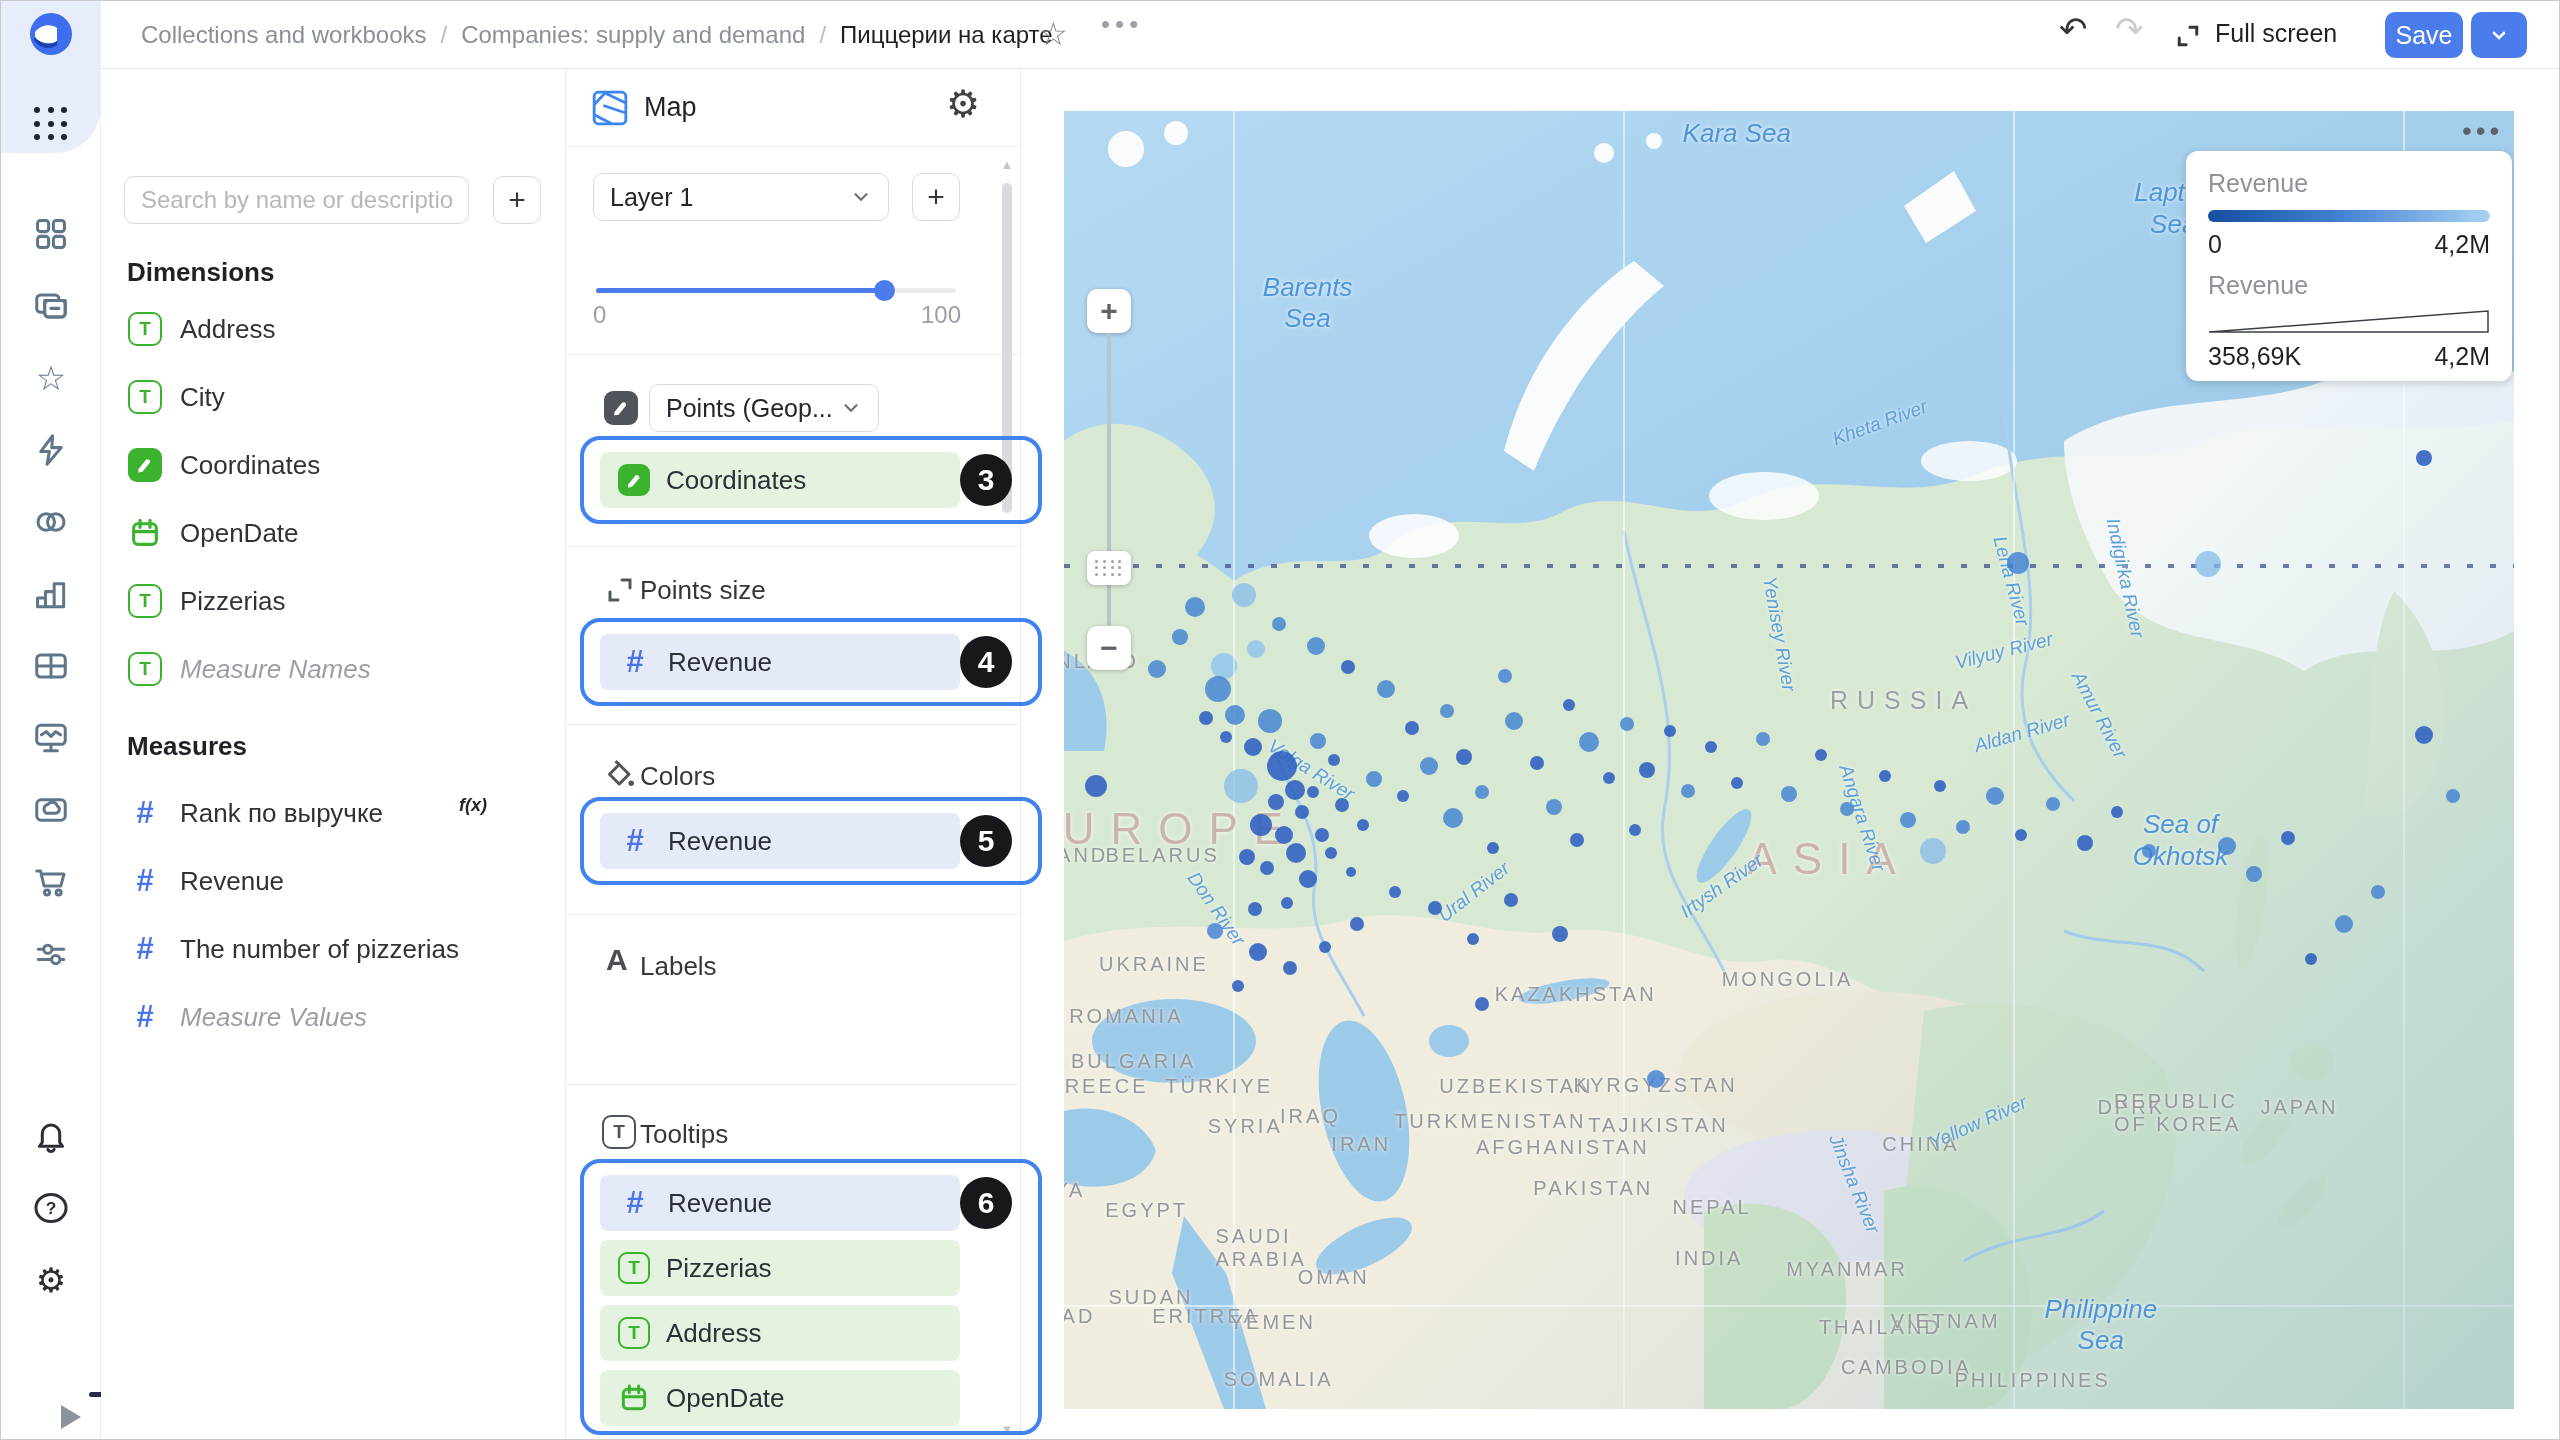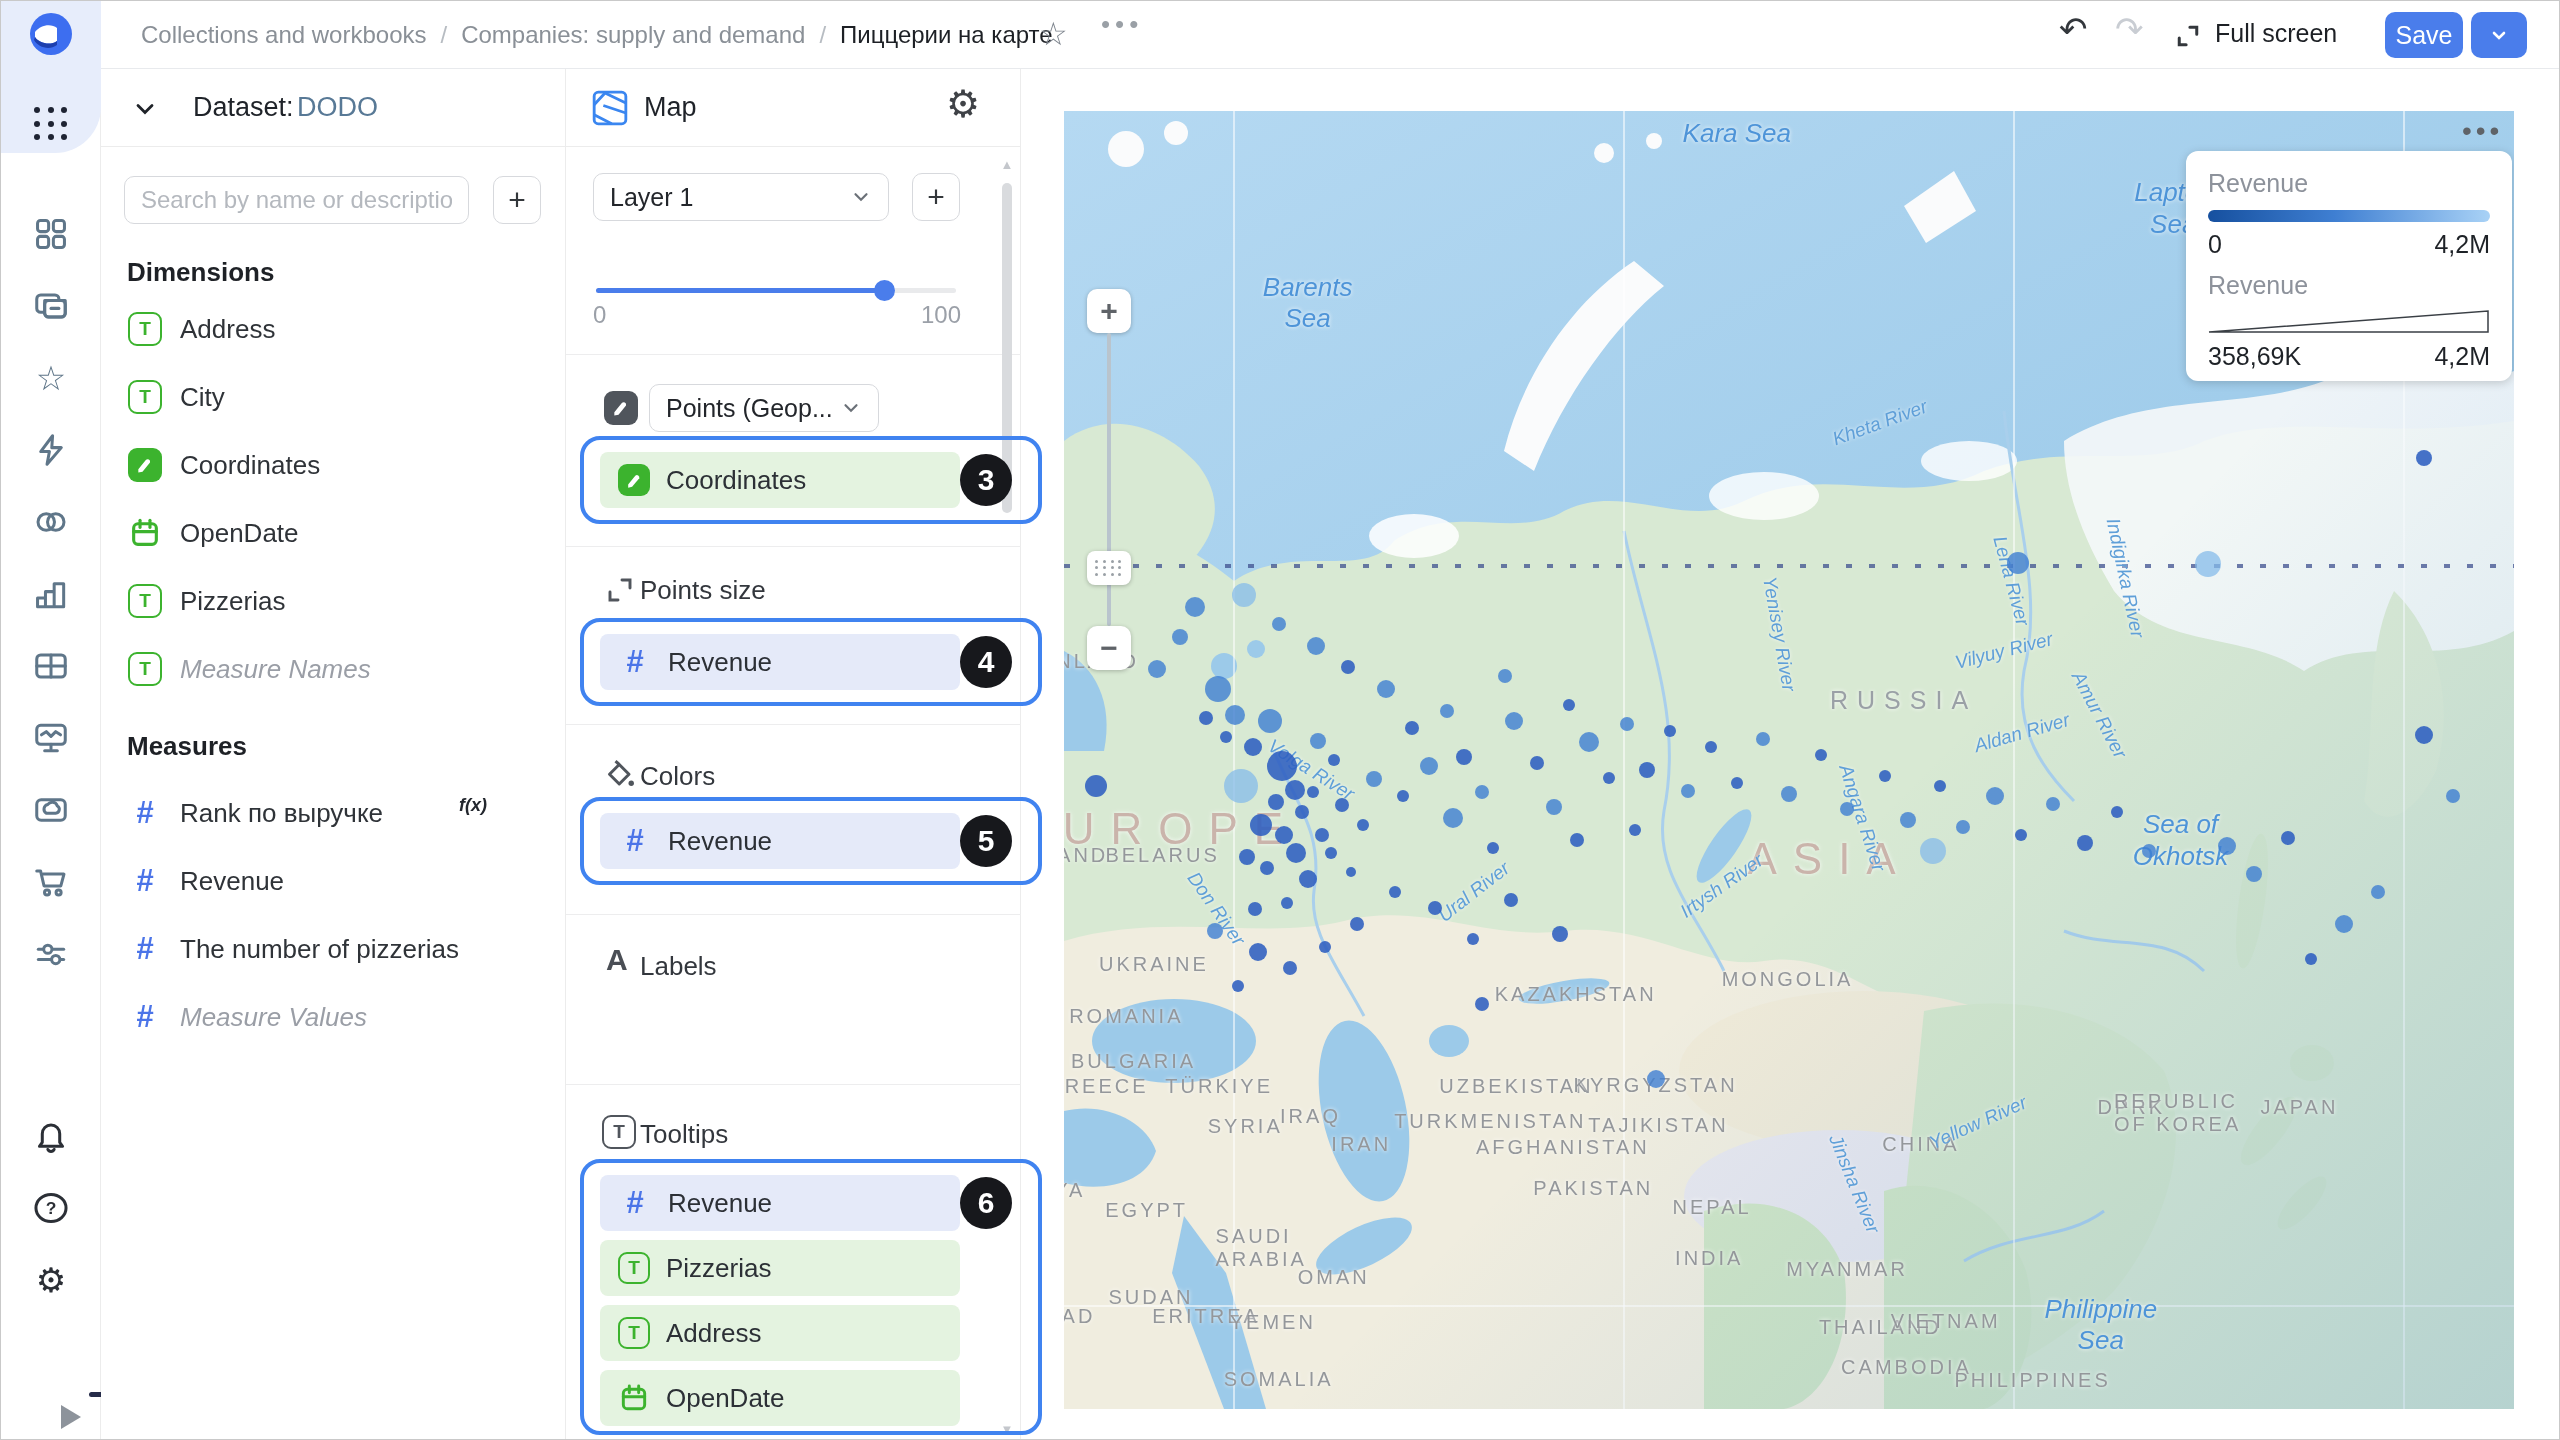--- a/index.html
+++ b/index.html
@@ -245,29 +245,20 @@
     <span class="tb-fs-tx">Full screen</span>
     <button class="btn-save" style="border:none;cursor:pointer;">Save</button>
     <button class="btn-save-chev" style="border:none;cursor:pointer;">
       <svg width="24" height="24" viewBox="0 0 24 24" fill="none" stroke="#fff" stroke-width="2.6" stroke-linecap="round">
           <polyline points="7,10 12,15 17,10"></polyline>
         </svg>
     </button>
   </header>
 
   <section class="ds">
-    <div class="ds-head">
-      <span class="chev">
-        <svg width="28" height="28" viewBox="0 0 24 24" fill="none" stroke="#1f2329" stroke-width="2.4" stroke-linecap="round">
-            <polyline points="6,9 12,15 18,9"></polyline>
-          </svg>
-      </span>
-      <span class="ds-label">Dataset:</span>
-      <span class="ds-name">DODO</span>
-    </div>
     <input class="ds-search" type="text" placeholder="Search by name or description" style="">
     <button class="ds-add" style="cursor:pointer;">+</button>
 
     <div class="ds-title" style="top:188px">Dimensions</div>
 
     <div class="ds-row" style="top:226px">
       <span class="icon-t">T</span>
       <span>Address</span>
     </div>
     <div class="ds-row" style="top:294px">

